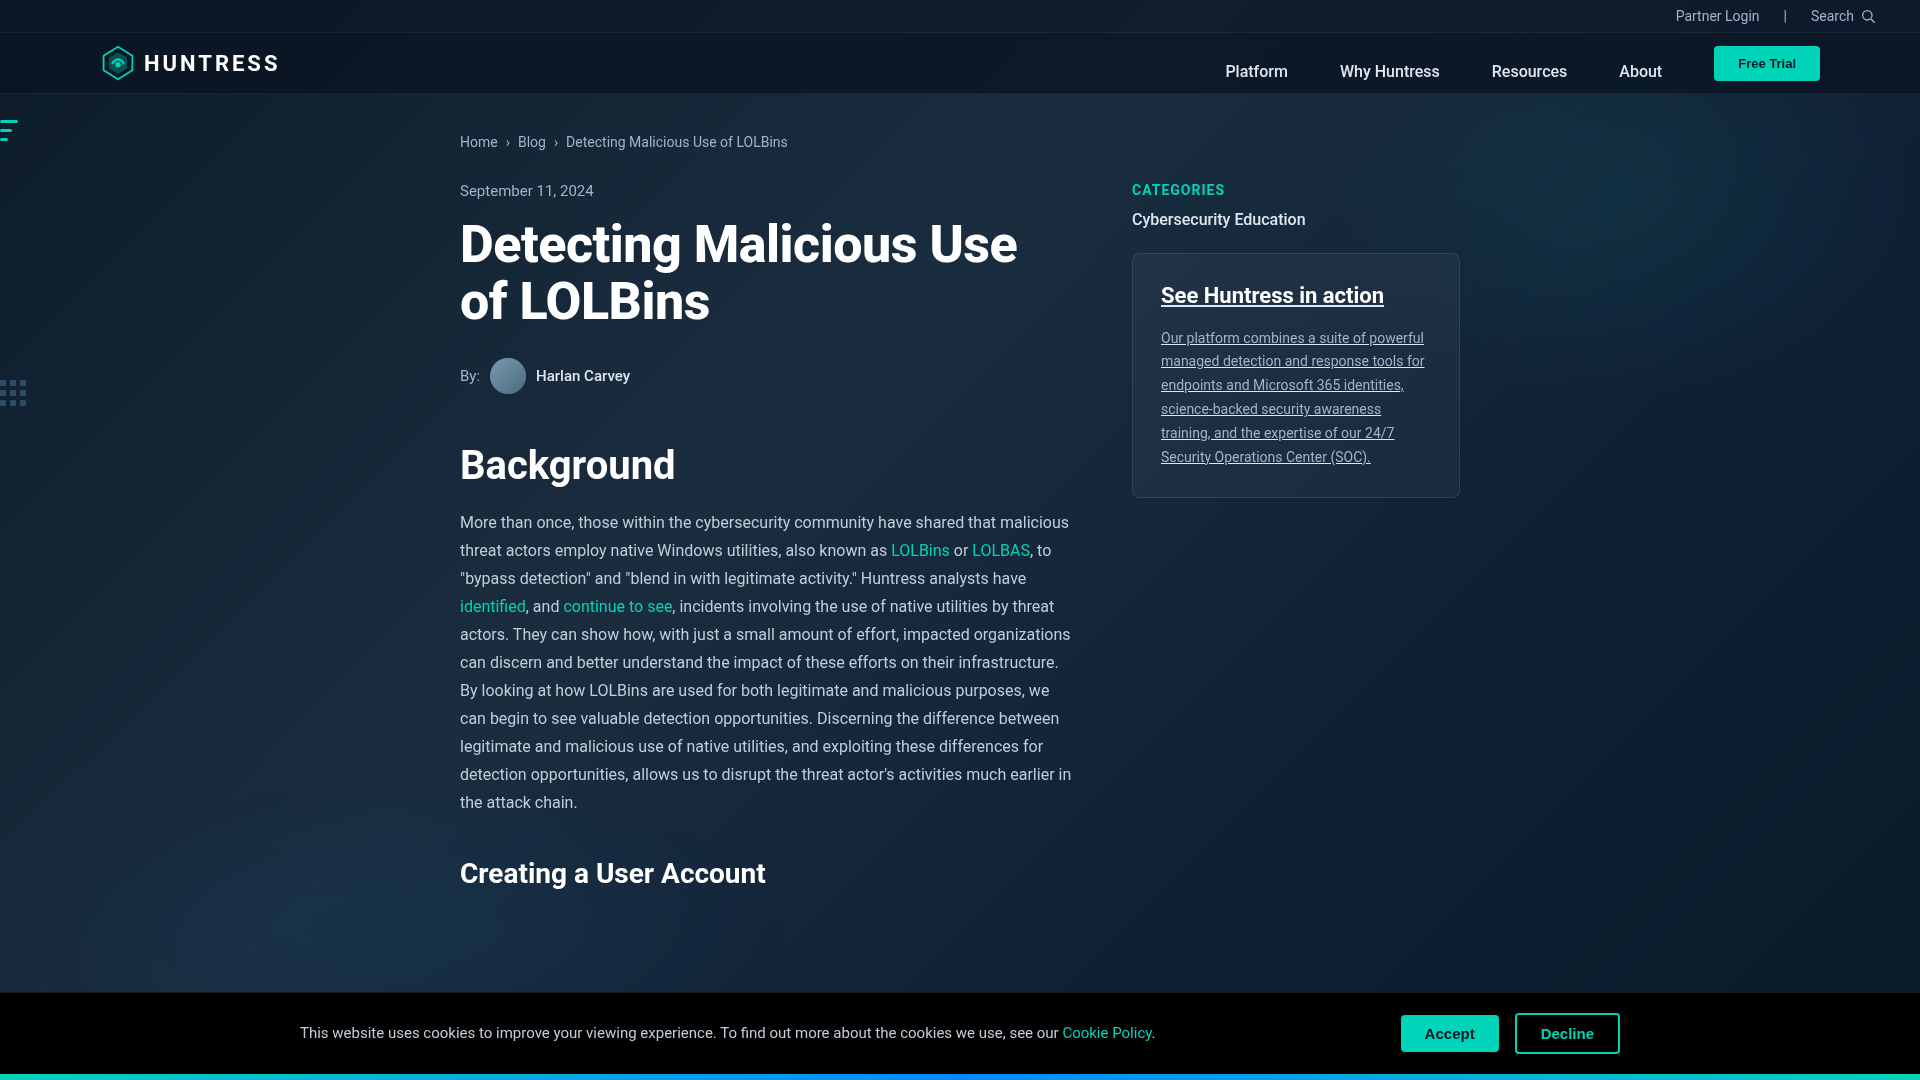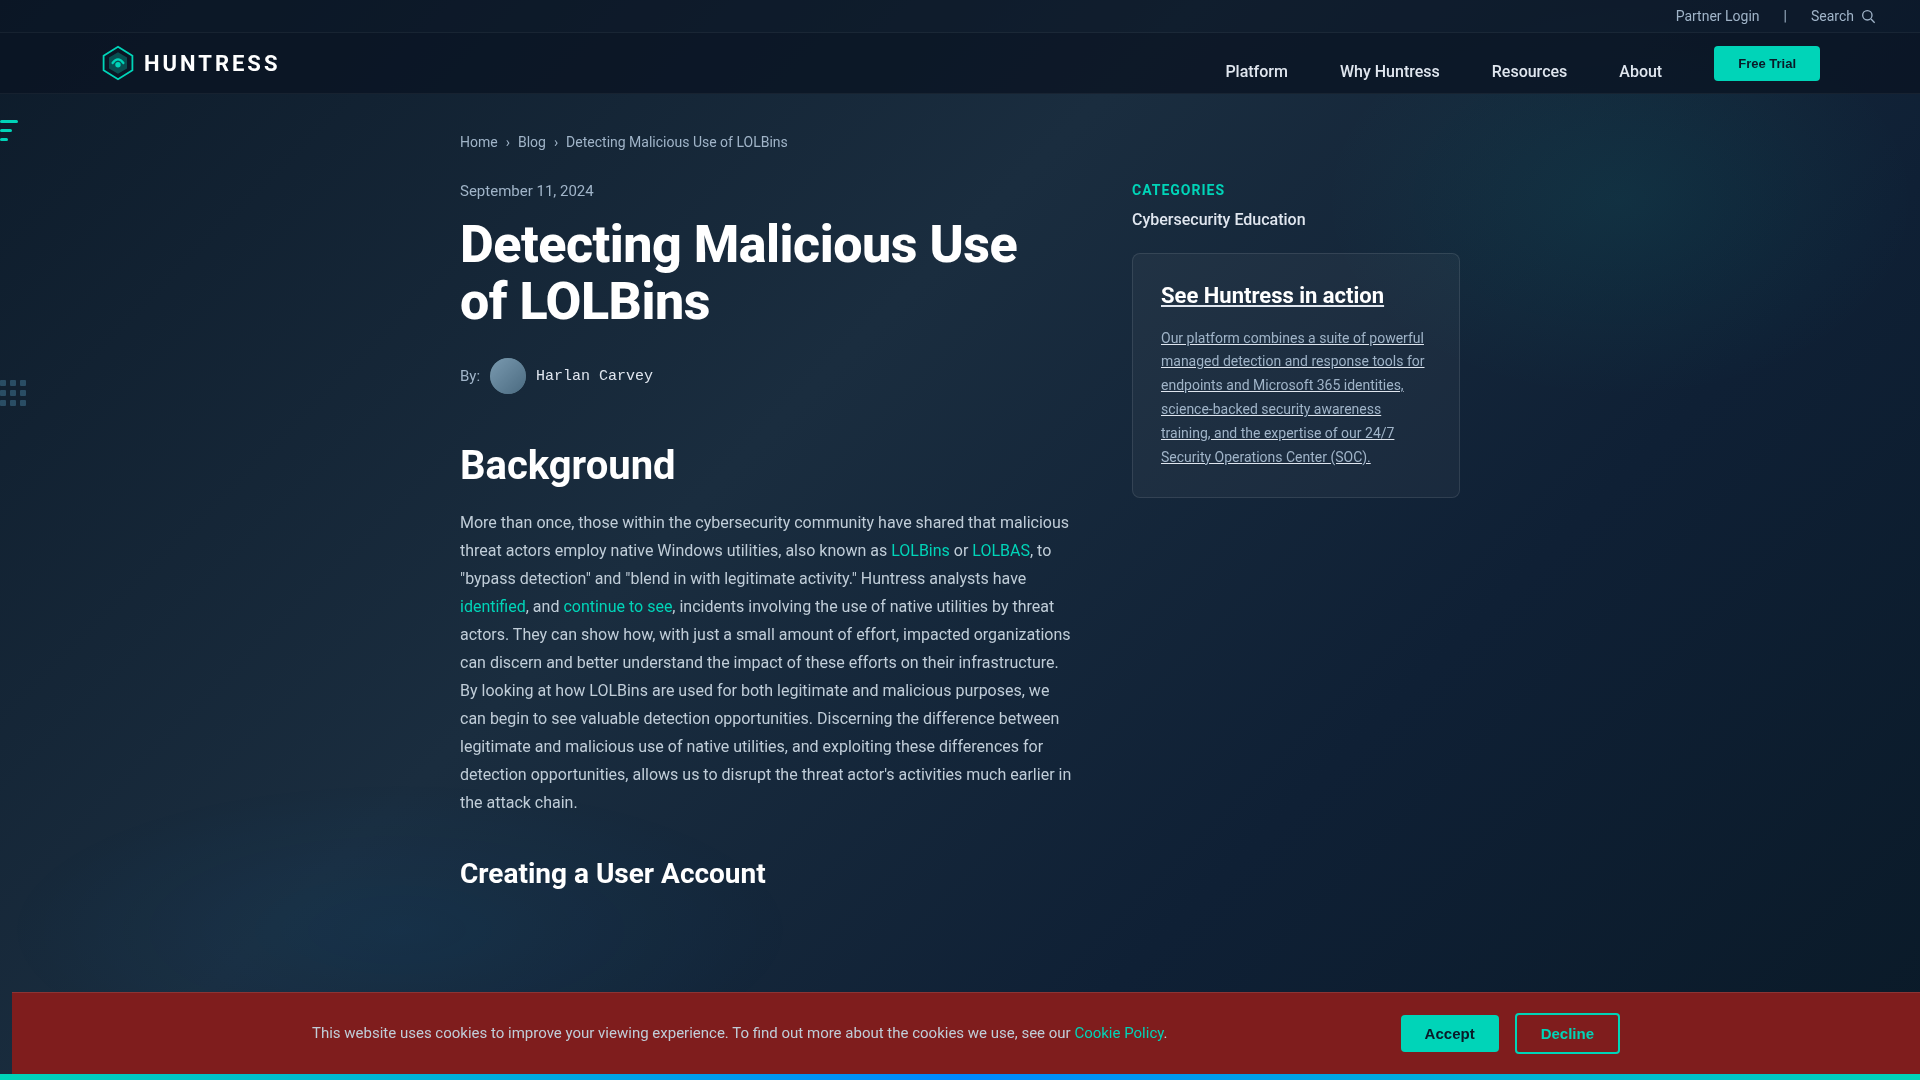--- a/index.html
+++ b/index.html
@@ -245,21 +245,20 @@
     }
     .author-avatar-img {
       width: 100%; height: 100%;
       background: linear-gradient(135deg, #7a9ab0, #4a6a80);
       border-radius: 50%;
     }
     .author-name {
       color: #e0e6ef;
       font-size: 15px;
       font-weight: 500;
-      font-family: Liberation Mono, monospace;
     }
 
     
     .section-heading {
       color: #ffffff;
       font-size: 40px;
       font-weight: 700;
       margin-bottom: 20px;
       margin-top: 8px;
     }
@@ -328,22 +327,22 @@
     .sidebar-card-text {
       color: #a0b4c8;
       font-size: 14px;
       line-height: 1.7;
     }
 
     
     .cookie-banner {
       position: fixed;
       bottom: 6px;
-      left: 12px; right: 0;
-      background: #7f1d1d;
+      left: 0; right: 0;
+      background: #000000;
       border-top: 1px solid rgba(255,255,255,0.1);
       padding: 20px 300px;
       display: flex;
       align-items: center;
       justify-content: space-between;
       z-index: 200;
     }
     .cookie-text {
       color: #c0cdd8;
       font-size: 15px;

